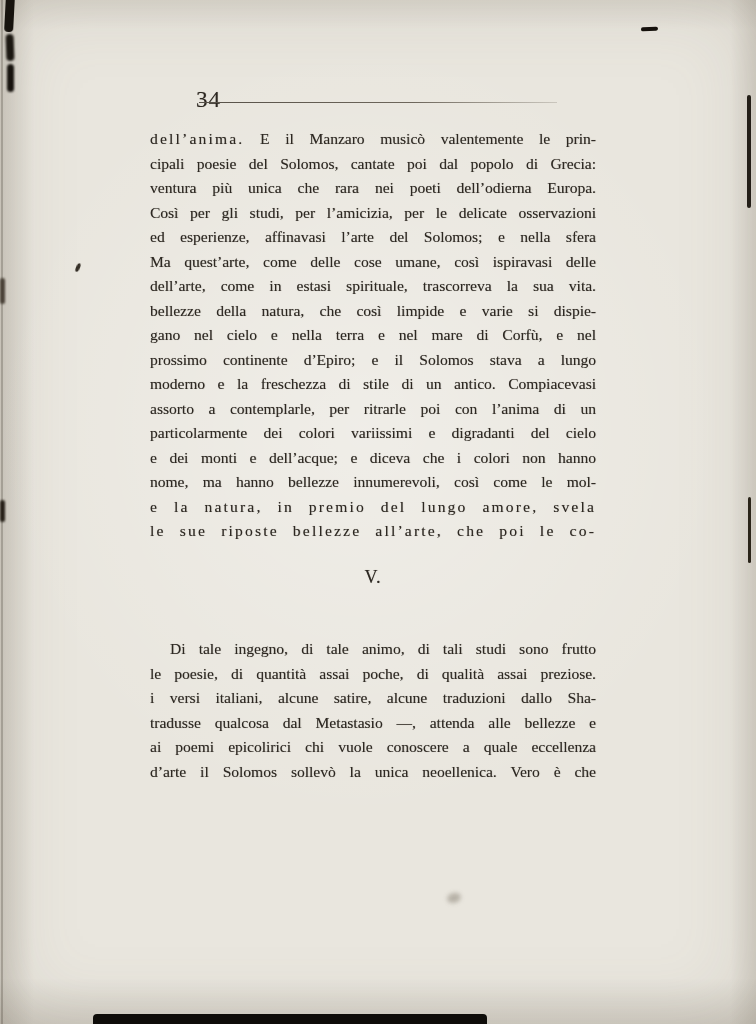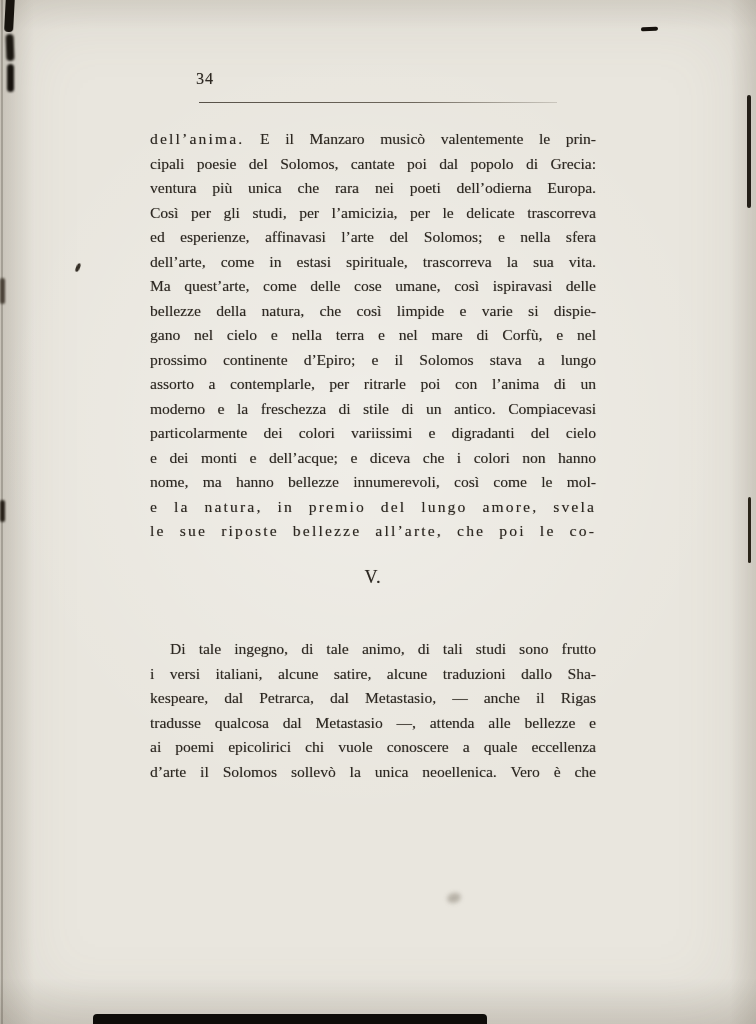--- a/index.html
+++ b/index.html
@@ -15,22 +15,22 @@
     background:
       radial-gradient(ellipse 70% 55% at 48% 42%, rgba(255,255,255,0.30), rgba(255,255,255,0) 70%),
       linear-gradient(90deg, rgba(105,95,80,0.20), rgba(105,95,80,0) 34px),
       linear-gradient(270deg, rgba(105,95,80,0.16), rgba(105,95,80,0) 26px),
       linear-gradient(0deg, rgba(105,95,80,0.18), rgba(105,95,80,0) 46px),
       linear-gradient(180deg, rgba(105,95,80,0.10), rgba(105,95,80,0) 30px),
       #e9e6de;
     box-shadow: inset 0 0 80px rgba(115,104,88,0.18);
   }
   .page-number {
-    position: absolute; left: 196px; top: 70px;
-    font-size: 16px; letter-spacing: 1px;
+    position: absolute; left: 196px; top: 87px;
+    font-size: 23px; letter-spacing: 1px;
     text-shadow: 0.3px 0.3px 0.7px rgba(52,46,38,0.45);
   }
   .head-rule {
     position: absolute; left: 199px; top: 102px; width: 358px; height: 1px;
     background: linear-gradient(90deg, #575148, #6e675c 60%, rgba(110,103,92,0.25));
   }
   .text-block {
     position: absolute; left: 150px; top: 127px; width: 446px;
     font-size: 15.5px; line-height: 24.5px;
     text-shadow: 0.3px 0.3px 0.7px rgba(52,46,38,0.45);
@@ -77,37 +77,37 @@
 <div class="artifact a-smudge"></div>
 
 <div class="page-number">34</div>
 <div class="head-rule"></div>
 
 <section class="text-block">
   <div class="paragraph">
       <div class="line"><span class="spaced">dell’anima.</span><span> E il Manzaro musicò valentemente le prin-</span></div>
       <div class="line"><span>cipali poesie del Solomos, cantate poi dal popolo di Grecia:</span></div>
       <div class="line"><span>ventura più unica che rara nei poeti dell’odierna Europa.</span></div>
-      <div class="line"><span>Così per gli studi, per l’amicizia, per le delicate trascorreva</span></div>
+      <div class="line"><span>Così per gli studi, per l’amicizia, per le delicate osservazioni</span></div>
       <div class="line"><span>ed esperienze, affinavasi l’arte del Solomos; e nella sfera</span></div>
+      <div class="line"><span>Ma quest’arte, come delle cose umane, così ispiravasi delle</span></div>
       <div class="line"><span>dell’arte, come in estasi spirituale, trascorreva la sua vita.</span></div>
-      <div class="line"><span>Ma quest’arte, come delle cose umane, così ispiravasi delle</span></div>
       <div class="line"><span>bellezze della natura, che così limpide e varie si dispie-</span></div>
       <div class="line"><span>gano nel cielo e nella terra e nel mare di Corfù, e nel</span></div>
       <div class="line"><span>prossimo continente d’Epiro; e il Solomos stava a lungo</span></div>
+      <div class="line"><span>moderno e la freschezza di stile di un antico. Compiacevasi</span></div>
       <div class="line"><span>assorto a contemplarle, per ritrarle poi con l’anima di un</span></div>
-      <div class="line"><span>moderno e la freschezza di stile di un antico. Compiacevasi</span></div>
       <div class="line"><span>particolarmente dei colori variissimi e digradanti del cielo</span></div>
       <div class="line"><span>e dei monti e dell’acque; e diceva che i colori non hanno</span></div>
       <div class="line"><span>nome, ma hanno bellezze innumerevoli, così come le mol-</span></div>
       <div class="line"><span class="spaced">e la natura, in premio del lungo amore, svela</span></div>
       <div class="line"><span class="spaced">le sue riposte bellezze all’arte, che poi le co-</span></div>
     </div>
   <div class="section-heading">V.</div>
   <div class="paragraph para-indent">
       <div class="line"><span>Di tale ingegno, di tale animo, di tali studi sono frutto</span></div>
+      <div class="line"><span>le poesie, di quantità assai poche, di qualità assai preziose.</span></div>
       <div class="line"><span>i versi italiani, alcune satire, alcune traduzioni dallo Sha-</span></div>
-      <div class="line"><span>kespeare, dal Petrarca, dal Metastasio, — anche il Rigas</span></div>
       <div class="line"><span>tradusse qualcosa dal Metastasio —, attenda alle bellezze e</span></div>
       <div class="line"><span>ai poemi epicolirici chi vuole conoscere a quale eccellenza</span></div>
       <div class="line"><span>d’arte il Solomos sollevò la unica neoellenica. Vero è che</span></div>
     </div>
 </section>
 
 </body></html>

